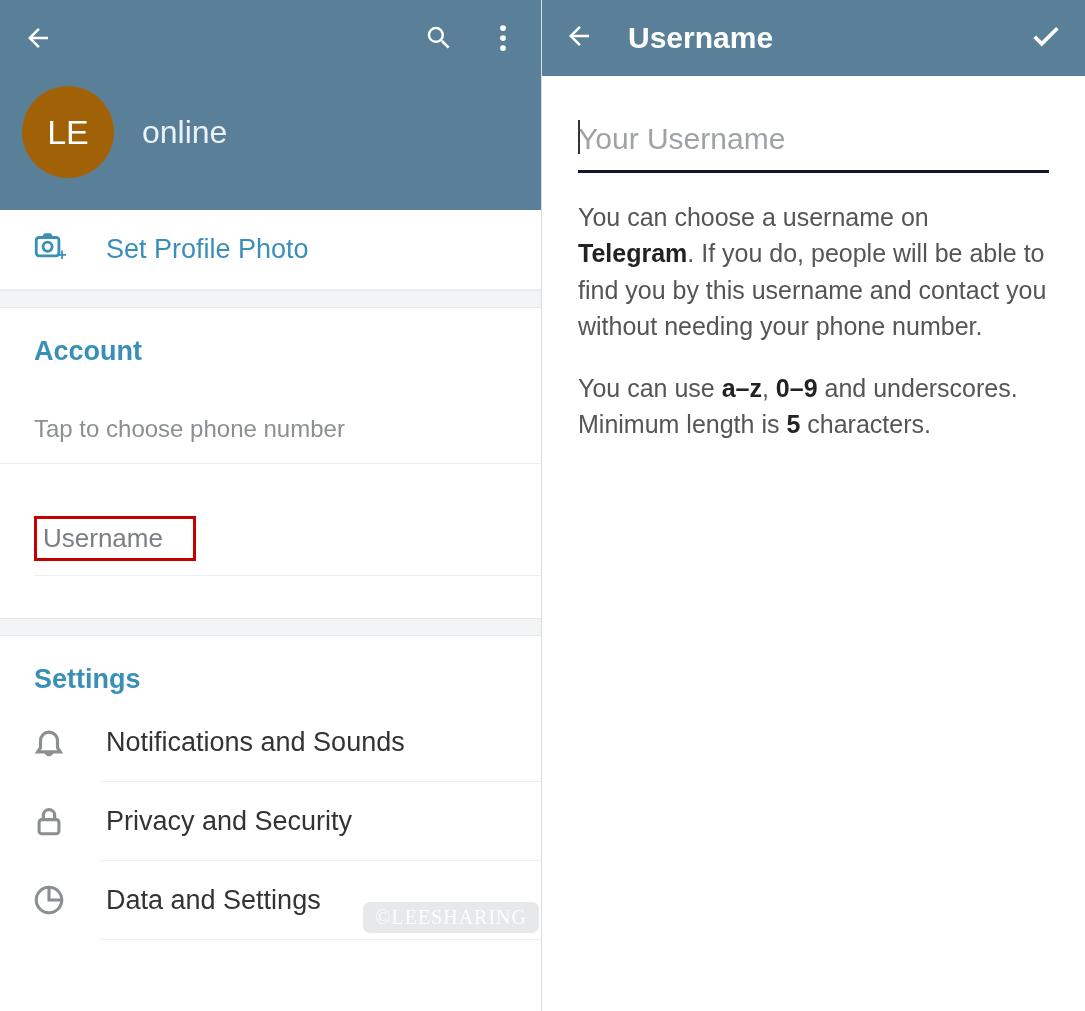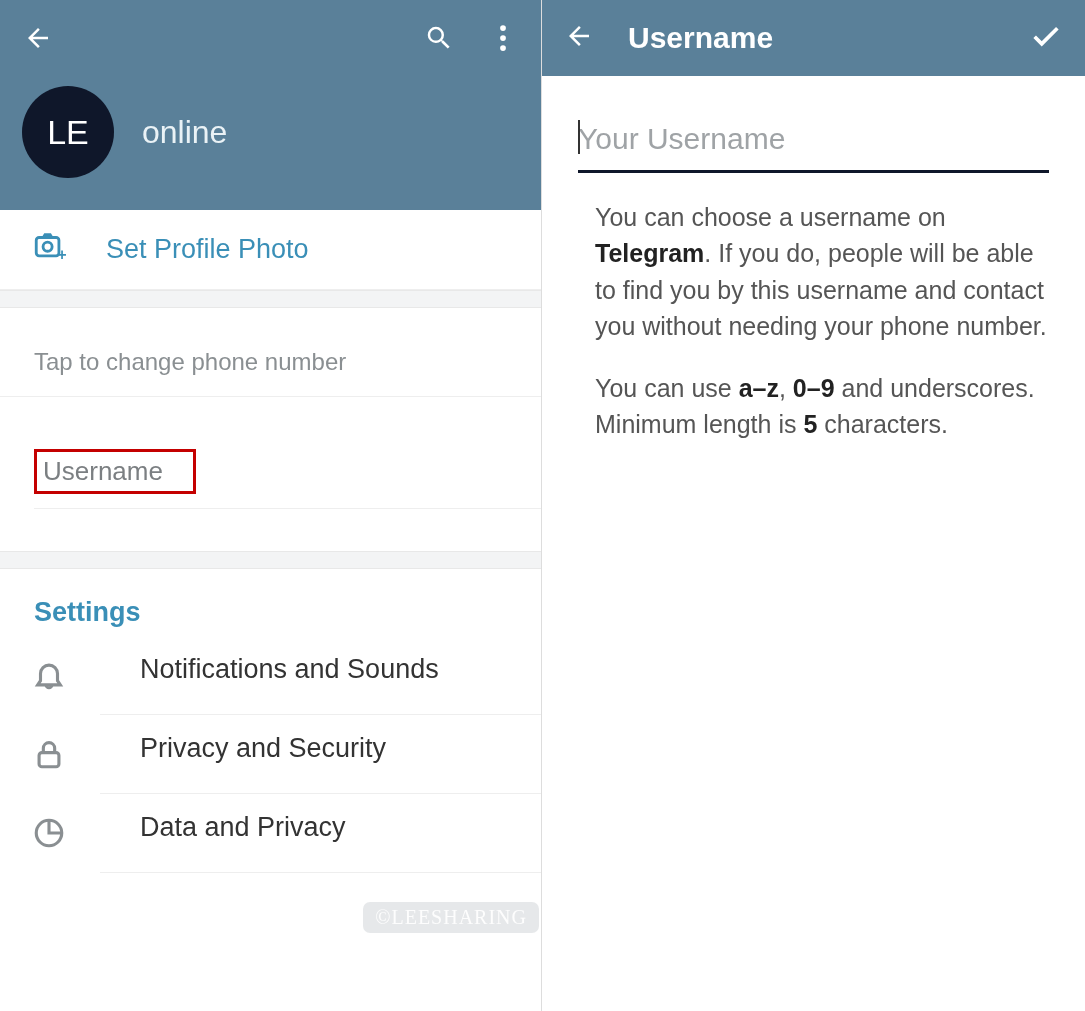--- a/index.html
+++ b/index.html
@@ -28,21 +28,21 @@
   .back-arrow, .search-btn, .more-btn { width: 36px; height: 36px; display: flex; align-items: center; justify-content: center; }
   .search-btn { margin-right: 28px; }
   .profile-row {
     display: flex;
     align-items: center;
     padding: 10px 22px 0 22px;
   }
   .avatar {
     width: 92px; height: 92px;
     border-radius: 50%;
-    background: #0f172a;
+    background: #a16207;
     display: flex; align-items: center; justify-content: center;
     color: #fff; font-size: 34px; font-weight: 400;
     margin-right: 28px;
   }
   .status { color: #eaf2f6; font-size: 32px; }
 
   .set-photo {
     display: flex; align-items: center;
     height: 80px;
     padding: 0 32px;
@@ -81,23 +81,22 @@
     margin-left: 34px;
   }
   .row-bio {
     padding: 20px 34px 22px 34px;
   }
   .row-bio .title { font-size: 28px; color: #333; }
   .row-bio .sub { font-size: 24px; color: #8a8f92; margin-top: 8px; }
 
   .settings-list { }
   .settings-item {
-    display: flex; align-items: flex-start;
+    display: flex; align-items: center;
     padding: 18px 28px;
-    gap: 34px;
   }
   .settings-item .icon {
     width: 42px; height: 42px;
     margin-right: 36px;
     display: flex; align-items: center; justify-content: center;
     flex-shrink: 0;
   }
   .settings-list .settings-item:not(:first-child) {
   }
   .settings-item .label { font-size: 27px; color: #333; }
@@ -154,21 +153,20 @@
     height: 34px;
     background: #333;
   }
   .input-line::placeholder { color: #9fa3a6; }
 
   .desc {
     font-size: 25px;
     color: #555;
     line-height: 1.45;
     margin-top: 26px;
-    margin-left: 17px;
   }
   .desc b { font-weight: 700; color: #222; }
   .desc-block { margin-bottom: 24px; }
 </style>
 </head>
 <body>
 
 <div class="container">
 
   <div class="pane pane-left">
@@ -210,22 +208,23 @@
               <path d="M8 6l1.2-2h3.6L14 6"></path>
             </g>
             <text x="18" y="22" font-size="11" fill="#3a8fb7" font-weight="bold">+</text>
           </svg>
       </span>
       <span>Set Profile Photo</span>
     </div>
 
     <div class="section-gap"></div>
 
-
-    <div class="row-phone hit">Tap to change phone number</div>
+    <div class="section-title">Account</div>
+
+    <div class="row-phone hit">Tap to choose phone number</div>
 
     <div style="height:34px;"></div>
 
     <div class="row-username hit">
       <span class="row-username-inner">Username</span>
     </div>
     <div class="divider-short"></div>
 
     <div class="row-bio hit">
     </div>
@@ -255,21 +254,21 @@
         <span class="label">Privacy and Security</span>
       </div>
       <div class="settings-divider"></div>
       <div class="settings-item hit">
         <span class="icon">
           <svg width="34" height="34" viewBox="0 0 24 24" class="icon-outline">
               <circle cx="12" cy="12" r="9"></circle>
               <path d="M12 3v9h9"></path>
             </svg>
         </span>
-        <span class="label">Data and Privacy</span>
+        <span class="label">Data and Settings</span>
       </div>
       <div class="settings-divider"></div>
       <div class="settings-item hit">
         
         
       </div>
     </div>
 
     <div class="watermark">©LEESHARING</div>
   </div>

